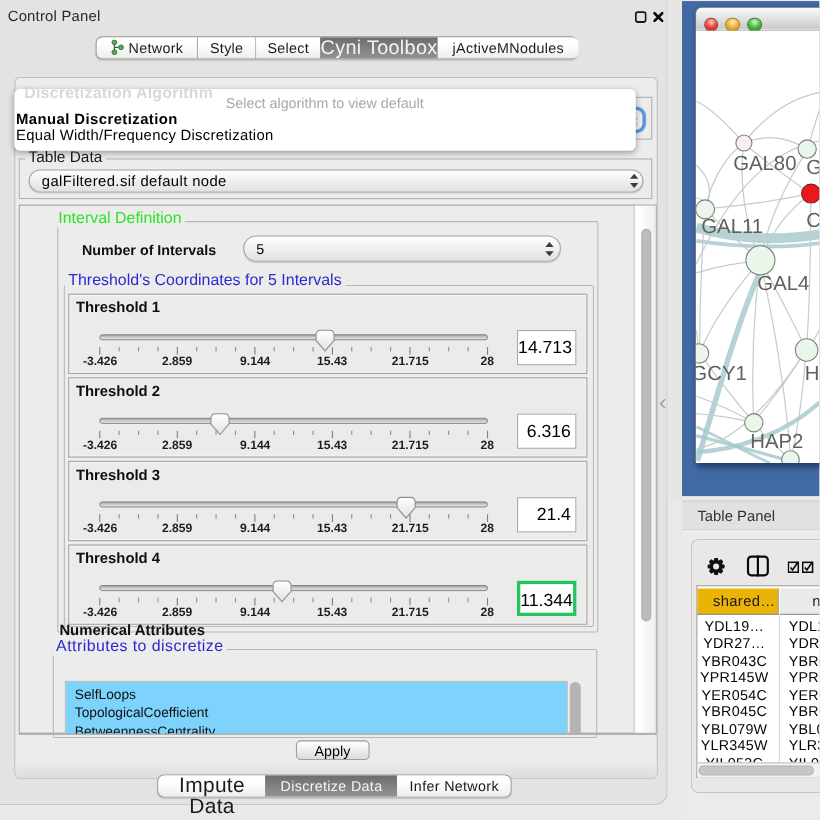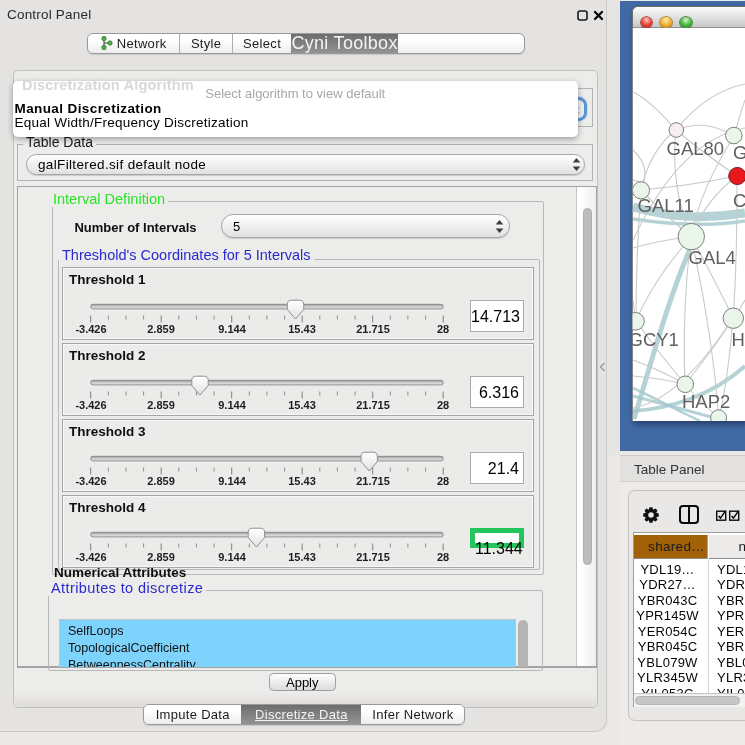--- a/index.html
+++ b/index.html
@@ -34,20 +34,21 @@
         <line x1="3" y1="7" x2="8" y2="7" stroke="#555" stroke-width="1.2"></line>
         <circle cx="3" cy="2.5" r="2.2" fill="#4fae4f" stroke="#2c7a2c" stroke-width="0.8"></circle>
         <circle cx="3" cy="11.5" r="2.2" fill="#4fae4f" stroke="#2c7a2c" stroke-width="0.8"></circle>
         <circle cx="9" cy="7" r="2.2" fill="#4fae4f" stroke="#2c7a2c" stroke-width="0.8"></circle>
       </svg>Network</div>
 <div style="position:absolute;left:90.6px;top:0;width:1px;height:19px;background:#adadad"></div>
 <div style="position:absolute;left:91.6px;top:0;width:52.20000000000002px;height:19px;background:linear-gradient(#ffffff 30%,#ededeb);color:#1c1c1c;font-size:13px;letter-spacing:0.3px;text-align:center;line-height:19px;">Style</div>
 <div style="position:absolute;left:143.8px;top:0;width:1px;height:19px;background:#adadad"></div>
 <div style="position:absolute;left:144.8px;top:0;width:57.79999999999998px;height:19px;background:linear-gradient(#ffffff 30%,#ededeb);color:#1c1c1c;font-size:13px;letter-spacing:0.3px;text-align:center;line-height:19px;">Select</div>
 <div style="position:absolute;left:202.6px;top:0;width:107.20000000000002px;height:19px;background:linear-gradient(#6d6d6d,#939393);color:#f4f4f4;font-size:18px;letter-spacing:0.3px;text-align:center;line-height:19px;">Cyni Toolbox</div>
+<div style="position:absolute;left:309.8px;top:0;width:127.80000000000001px;height:19px;background:linear-gradient(#ffffff 30%,#ededeb);color:#1c1c1c;border-radius:0 5.5px 5.5px 0;font-size:13px;letter-spacing:0.3px;text-align:center;line-height:19px;">jActiveMNodules</div>
 </div>
 <svg class="abs" style="left:599px;top:362px" width="7" height="10" viewBox="0 0 7 10">
     <path d="M5.5 1 L1.5 5 L5.5 9" fill="none" stroke="#9a9a9a" stroke-width="1.3"></path>
   </svg>
 
 
 <div class="abs" style="left:13px;top:70px;width:584.5px;height:638px;background:#ececea;border:1px solid #c2c0be;border-radius:5px"></div>
 
 
 <div class="abs" style="left:16.5px;top:88px;width:576px;height:39px;border:1px solid #b2b2b2"></div>
@@ -195,39 +196,39 @@
     <line x1="284.6" y1="543.5" x2="284.6" y2="547.5" stroke="#8d8d8d" stroke-width="1"></line>
     <line x1="319.8" y1="543.5" x2="319.8" y2="547.5" stroke="#8d8d8d" stroke-width="1"></line>
     <line x1="337.4" y1="543.5" x2="337.4" y2="547.5" stroke="#8d8d8d" stroke-width="1"></line>
     <line x1="355.1" y1="543.5" x2="355.1" y2="547.5" stroke="#8d8d8d" stroke-width="1"></line>
     <line x1="390.3" y1="543.5" x2="390.3" y2="547.5" stroke="#8d8d8d" stroke-width="1"></line>
     <line x1="407.9" y1="543.5" x2="407.9" y2="547.5" stroke="#8d8d8d" stroke-width="1"></line>
     <line x1="425.6" y1="543.5" x2="425.6" y2="547.5" stroke="#8d8d8d" stroke-width="1"></line>
 <path d="M 248.2 537.5 L 248.2 532.5 Q 248.2 528.2 252.5 528.2 L 260.3 528.2 Q 264.6 528.2 264.6 532.5 L 264.6 537.5 L 256.4 547.0 Z" fill="url(#thg)" stroke="#8e8e8e" stroke-width="1"></path>
 </svg>
 <div style="position:absolute;left:56px;top:551px;width:70px;text-align:center;font-size:11px;font-weight:bold;color:#1d1d1d">-3.426</div><div style="position:absolute;left:126px;top:551px;width:70px;text-align:center;font-size:11px;font-weight:bold;color:#1d1d1d">2.859</div><div style="position:absolute;left:197px;top:551px;width:70px;text-align:center;font-size:11px;font-weight:bold;color:#1d1d1d">9.144</div><div style="position:absolute;left:267px;top:551px;width:70px;text-align:center;font-size:11px;font-weight:bold;color:#1d1d1d">15.43</div><div style="position:absolute;left:338px;top:551px;width:70px;text-align:center;font-size:11px;font-weight:bold;color:#1d1d1d">21.715</div><div style="position:absolute;left:408px;top:551px;width:70px;text-align:center;font-size:11px;font-weight:bold;color:#1d1d1d">28</div>
-<div style="position:absolute;left:470px;top:528px;width:54px;height:20px;background:#fff;border:5px solid #22c55e;font-size:16px;color:#000;text-align:left;line-height:32px;padding-right:4px">11.344</div>
+<div style="position:absolute;left:470px;top:528px;width:54px;height:32px;background:#fff;border:3px solid #22c55e;font-size:16px;color:#000;text-align:left;line-height:32px;padding-right:4px">11.344</div>
 
 
 <div class="abs" style="left:48px;top:589.5px;width:494.5px;height:81.5px;border:1px solid #b8b8b8;border-radius:2px"></div>
 <div class="abs" style="left:48px;top:579.5px;background:#ececea;padding:0 3px;font-size:14.5px;letter-spacing:0.4px;color:#2a2ad0">Attributes to discretize</div>
 <div class="abs" style="left:54px;top:565px;font-size:13.5px;font-weight:bold;color:#0f0f0f">Numerical Attributes</div>
 <div class="abs" style="left:59px;top:618.5px;width:456.5px;height:48.5px;background:#7dd3fc;border:1px solid #c2c2c2;border-bottom:none;overflow:hidden">
 <div style="position:absolute;left:8px;top:3px;font-size:12.5px;color:#111;line-height:17px">SelfLoops<br>TopologicalCoefficient<br>BetweennessCentrality</div>
 </div>
 <div class="abs" style="left:517.5px;top:620px;width:10.5px;height:47px;border-radius:5px 5px 0 0;background:#b4b4b4"></div>
 
 
 <div class="abs" style="left:16.5px;top:666.5px;width:580px;height:1px;background:#a3a3a3"></div>
 <div class="abs" style="left:268.5px;top:672.5px;width:67.5px;height:18px;border-radius:4.5px;border:1px solid #9d9d9d;background:linear-gradient(#ffffff,#dcdcdc);font-size:13px;color:#000;text-align:center;line-height:17px">Apply</div>
 <div class="abs" style="left:14px;top:694px;width:582.5px;height:13px;background:linear-gradient(#eceae8,#dedcda);border-radius:0 0 6px 6px"></div>
 
 <div style="position:absolute;left:143.2px;top:704px;width:322.2px;height:20.5px;border:1px solid #999999;border-radius:6px;background:linear-gradient(#ffffff 30%,#ededeb);box-shadow:0 1px 1px rgba(0,0,0,0.12)">
-<div style="position:absolute;left:0px;top:0;width:97.1px;height:19px;background:linear-gradient(#ffffff 30%,#ededeb);color:#1c1c1c;border-radius:5.5px 0 0 5.5px;font-size:13px;letter-spacing:0.3px;text-align:center;line-height:19px;">Impute Data</div>
-<div style="position:absolute;left:97.1px;top:0;width:120.20000000000002px;height:19px;background:linear-gradient(#6d6d6d,#939393);color:#f4f4f4;font-size:13px;letter-spacing:0.3px;text-align:center;line-height:19px;text-decoration:underline;">Discretize Data</div>
+<div style="position:absolute;left:0px;top:0;width:97.1px;height:19px;background:linear-gradient(#ffffff 30%,#ededeb);color:#1c1c1c;border-radius:5.5px 0 0 5.5px;font-size:19px;letter-spacing:0.3px;text-align:center;line-height:19px;">Impute Data</div>
+<div style="position:absolute;left:97.1px;top:0;width:120.20000000000002px;height:19px;background:linear-gradient(#6d6d6d,#939393);color:#f4f4f4;font-size:13px;letter-spacing:0.3px;text-align:center;line-height:19px;">Discretize Data</div>
 <div style="position:absolute;left:217.3px;top:0;width:102.89999999999998px;height:19px;background:linear-gradient(#ffffff 30%,#ededeb);color:#1c1c1c;border-radius:0 5.5px 5.5px 0;font-size:13px;letter-spacing:0.3px;text-align:center;line-height:19px;">Infer Network</div>
 </div>
 
 
 <div class="abs" style="left:608px;top:0;width:12px;height:455px;background:#e7e5e3"></div>
 <div class="abs" style="left:620.3px;top:1px;width:124.7px;height:449.7px;background:#4169a4"></div>
 
 <div class="abs" style="left:631.6px;top:5.7px;width:114px;height:415.3px;background:#fff;border:1px solid #6e6e6e;border-right:none;border-radius:6px 0 0 0;box-shadow:2px 3px 6px rgba(0,0,30,0.45)"></div>
 <div class="abs" style="left:632.6px;top:6.7px;width:113px;height:21.1px;background:linear-gradient(#fbfbfb,#c8c8c8);border-bottom:1px solid #8c8c8c;border-radius:5px 0 0 0"></div>
 <div class="abs" style="left:631.6px;top:5.7px;width:114px;height:415.3px;border-radius:6px 0 0 0;overflow:hidden;pointer-events:none">
@@ -313,21 +314,21 @@
     <rect x="0.7" y="1.2" width="9.0" height="9.0" fill="none" stroke="#0a0a0a" stroke-width="1.4"></rect>
     <path d="M2.6 5.9 L4.5 8.1 L9.5 0.9" fill="none" stroke="#0a0a0a" stroke-width="1.5"></path>
   </svg>
 <svg width="11" height="11" viewBox="0 0 11 11" style="position:absolute;left:729.2px;top:510.2px">
     <rect x="0.7" y="1.2" width="9.0" height="9.0" fill="none" stroke="#0a0a0a" stroke-width="1.4"></rect>
     <path d="M2.6 5.9 L4.5 8.1 L9.5 0.9" fill="none" stroke="#0a0a0a" stroke-width="1.5"></path>
   </svg>
 
 
 <div class="abs" style="left:632.5px;top:531.5px;width:112.5px;height:175.8px;background:#ffffff;border:1px solid #9e9e9e;border-right:none;overflow:hidden"></div>
-<div class="abs" style="left:633.5px;top:534.5px;width:74px;height:24.8px;background:#a16207;border-right:1px solid #93a9b1;border-bottom:1px solid #8e8e8e;font-size:13.5px;letter-spacing:0.3px;color:#1a1a1a;text-align:right;padding-right:1.5px;line-height:24.8px">shared…</div>
+<div class="abs" style="left:633.5px;top:534.5px;width:74px;height:24.8px;background:#eab308;border-right:1px solid #93a9b1;border-bottom:1px solid #8e8e8e;font-size:13.5px;letter-spacing:0.3px;color:#1a1a1a;text-align:right;padding-right:1.5px;line-height:24.8px">shared…</div>
 <div class="abs" style="left:708.5px;top:534.5px;width:36.5px;height:24.8px;background:#eceae8;border-bottom:1px solid #8e8e8e;font-size:13.5px;color:#1a1a1a">
 <span style="position:absolute;left:30px;top:4px">na</span>
   </div>
 <div class="abs" style="left:707.5px;top:560.3px;width:1px;height:133px;background:#d4d4d4"></div>
 <div class="abs" style="left:632.5px;top:533.5px;width:112.5px;height:160px;overflow:hidden;pointer-events:none">
 <div style="position:absolute;left:-632.5px;top:-533.5px;width:745px;height:745px">
       <div style="position:absolute;left:634px;top:561.5px;width:67px;font-size:13px;letter-spacing:0.25px;color:#070707;text-align:center">YDL19…</div>
       <div style="position:absolute;left:717px;top:561.5px;font-size:13px;letter-spacing:0.25px;color:#070707">YDL1</div>
       <div style="position:absolute;left:634px;top:577.0px;width:67px;font-size:13px;letter-spacing:0.25px;color:#070707;text-align:center">YDR27…</div>
       <div style="position:absolute;left:717px;top:577.0px;font-size:13px;letter-spacing:0.25px;color:#070707">YDR2</div>

